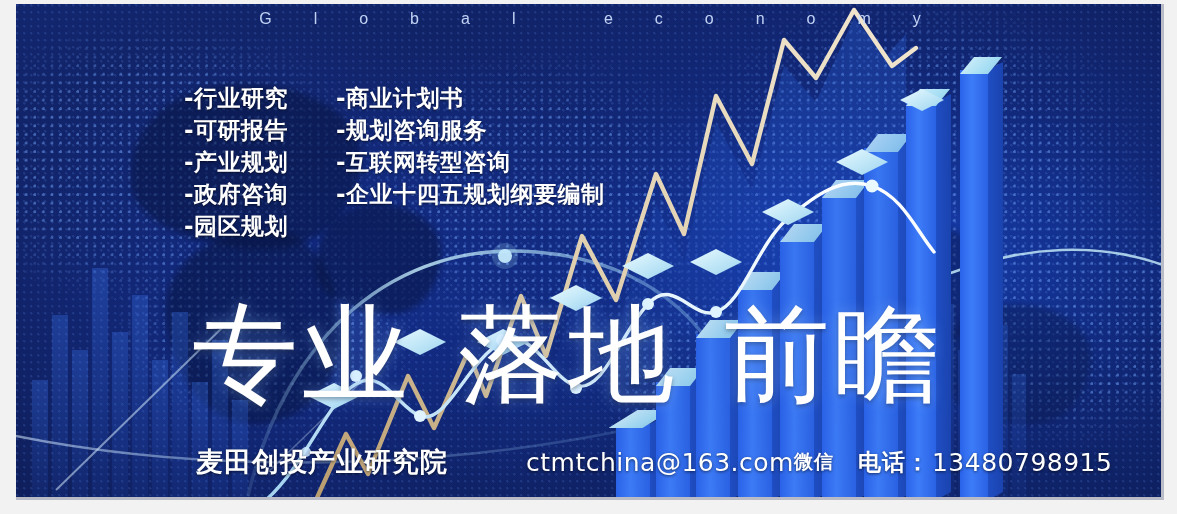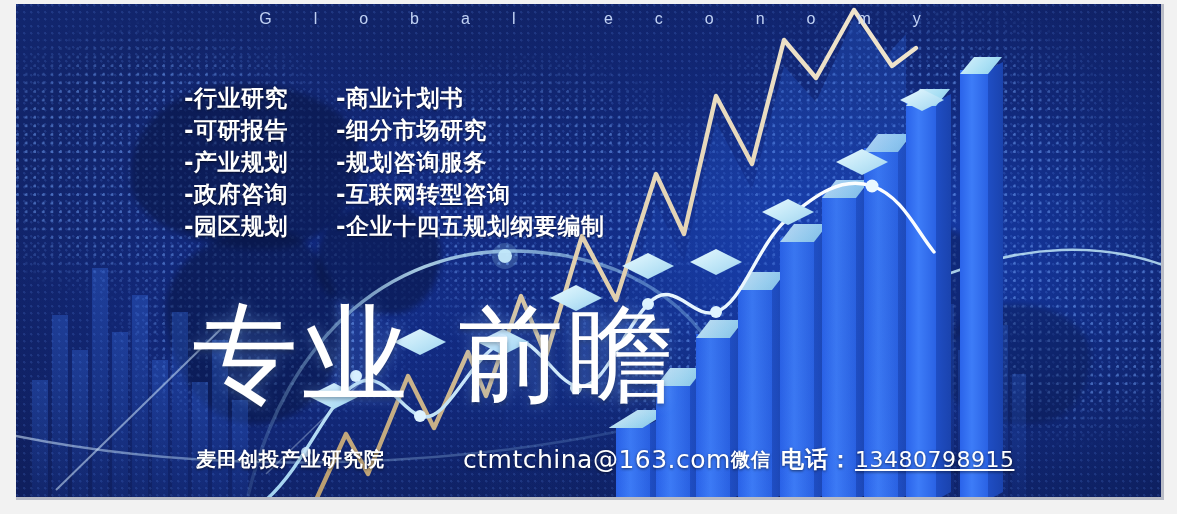--- a/index.html
+++ b/index.html
@@ -186,25 +186,25 @@
     z-index: 35;
     display: flex;
     align-items: center;
     white-space: nowrap;
   }
   .ft {
     color: #ffffff;
     font-family: "DejaVu Sans", sans-serif;
     text-shadow: 0 1px 3px rgba(0,0,0,0.6);
   }
-  #ft-org   { font-size: 20px; font-weight: bold; letter-spacing: 1px; text-align: right; }
+  #ft-org   { font-size: 27px; font-weight: bold; letter-spacing: 1px; text-align: right; }
   #ft-email { font-size: 25px; font-weight: normal; margin-left: 78px; letter-spacing: 0.5px; text-align: right; }
   #ft-wechat{ font-size: 19px; font-weight: bold;  letter-spacing: 1px; font-family: Liberation Serif, serif; }
-  #ft-phonelabel { font-size: 23px; font-weight: bold; margin-left: 10px; letter-spacing: 1px; }
-  #ft-phone { font-size: 22px; font-weight: normal; margin-left: 2px; letter-spacing: 0.5px; text-decoration: underline; }
+  #ft-phonelabel { font-size: 23px; font-weight: bold; margin-left: 24px; letter-spacing: 1px; }
+  #ft-phone { font-size: 25px; font-weight: normal; margin-left: 2px; letter-spacing: 0.5px; }
 
   svg.overlay { position: absolute; left: 0; top: 0; z-index: 20; pointer-events: none; }
   svg.underlay { position: absolute; left: 0; top: 0; z-index: 8; pointer-events: none; }
 </style>
 </head>
 <body>
 
 <div id="banner">
 
   <div id="art">
@@ -385,29 +385,29 @@
     <div id="service-lists">
       <div class="svc-col">
         <div class="svc-item">-行业研究</div>
         <div class="svc-item">-可研报告</div>
         <div class="svc-item">-产业规划</div>
         <div class="svc-item">-政府咨询</div>
         <div class="svc-item">-园区规划</div>
       </div>
       <div class="svc-col">
         <div class="svc-item">-商业计划书</div>
-        <div class="svc-item">-细分市场研究</div>
         <div class="svc-item">-规划咨询服务</div>
         <div class="svc-item">-互联网转型咨询</div>
         <div class="svc-item">-企业十四五规划纲要编制</div>
       </div>
     </div>
 
     <div id="headline">
       <span class="headline-word">专业</span>
+      <span class="headline-word">落地</span>
       <span class="headline-word">前瞻</span>
     </div>
 
     <div id="footer-line">
       <span class="ft" id="ft-org">麦田创投产业研究院</span>
       <span class="ft" id="ft-email">ctmtchina@163.com</span>
       <span class="ft" id="ft-wechat">微信</span>
       <span class="ft" id="ft-phonelabel">电话：</span>
       <span class="ft" id="ft-phone">13480798915</span>
     </div>

